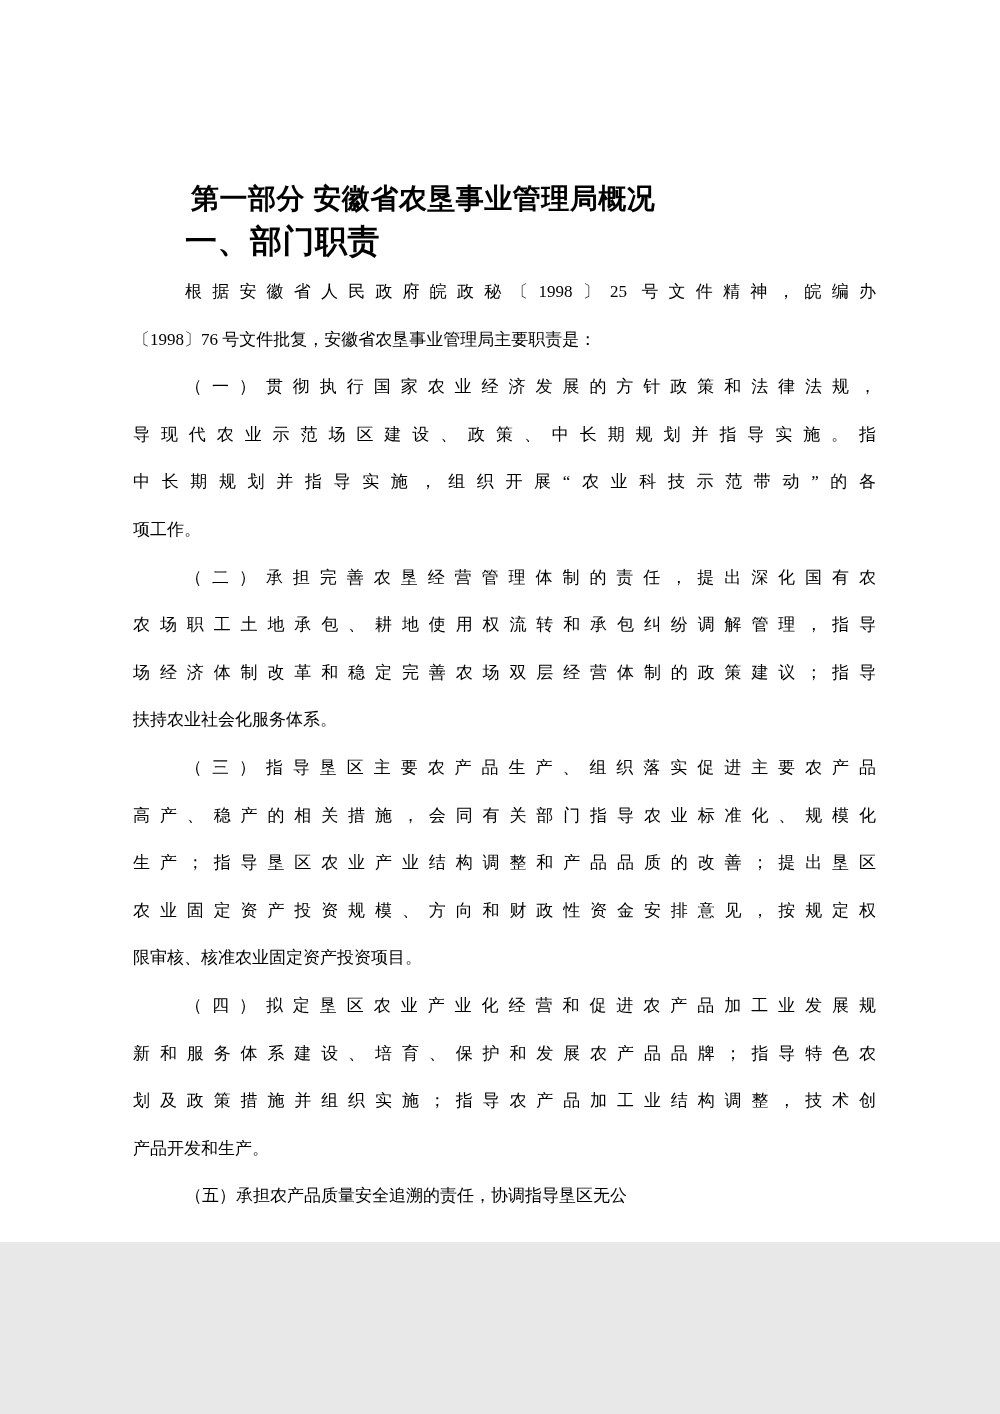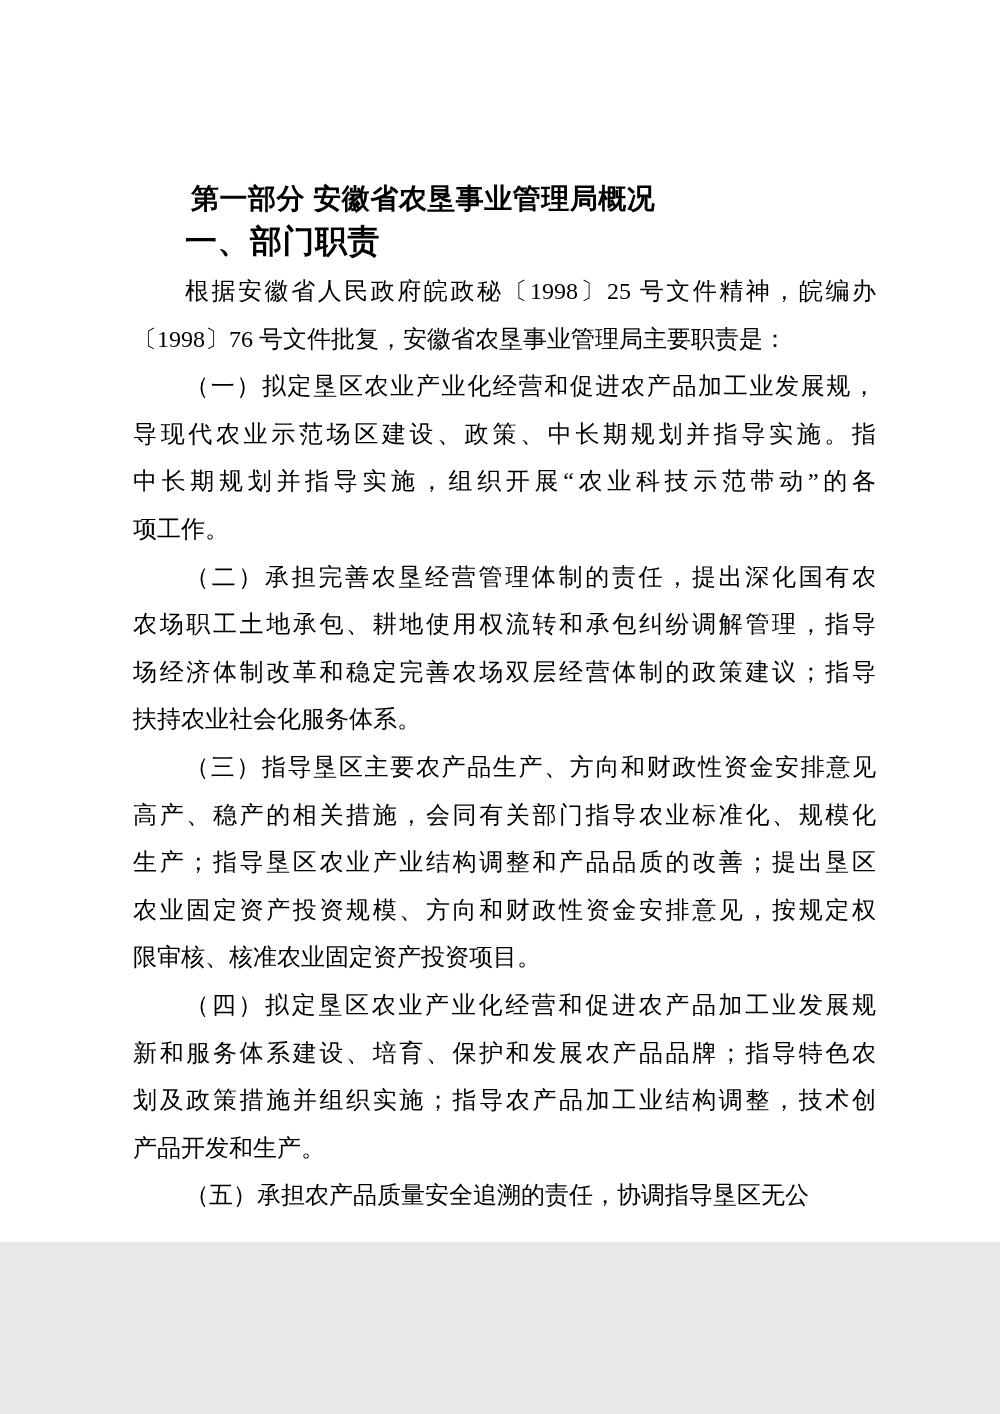--- a/index.html
+++ b/index.html
@@ -33,21 +33,21 @@
     font-family: "Liberation Sans", "DejaVu Sans", sans-serif;
     font-weight: bold;
     font-size: 32px;
     line-height: 32px;
     letter-spacing: 0.5px;
     margin: 10px 0 0 52px;
     white-space: nowrap;
   }
   .paragraphs {
     margin-top: 11px;
-    font-size: 24px;
+    font-size: 17px;
     line-height: 47.6px;
   }
   .paragraph { margin: 0; padding: 0; }
   .line {
     text-align: justify;
     text-align-last: justify;
     -moz-text-align-last: justify;
   }
   .line.last {
     text-align: center;
@@ -72,33 +72,33 @@
 <div class="page">
   <div class="content">
     <h1 class="doc-title">第一部分 安徽省农垦事业管理局概况</h1>
     <h2 class="section-heading">一、部门职责</h2>
     <div class="paragraphs">
         <div class="paragraph">
           <div class="line first">根据安徽省人民政府皖政秘〔1998〕25 号文件精神，皖编办</div>
           <div class="line last">〔1998〕76 号文件批复，安徽省农垦事业管理局主要职责是：</div>
         </div>
         <div class="paragraph">
-          <div class="line first">（一）拟定垦区农业产业化经营和促进农产品加工业发展规，</div>
+          <div class="line first">（一）贯彻执行国家农业经济发展的方针政策和法律法规，</div>
           <div class="line">导现代农业示范场区建设、政策、中长期规划并指导实施。指</div>
           <div class="line">中长期规划并指导实施，组织开展“农业科技示范带动”的各</div>
           <div class="line last">项工作。</div>
         </div>
         <div class="paragraph">
           <div class="line first">（二）承担完善农垦经营管理体制的责任，提出深化国有农</div>
           <div class="line">农场职工土地承包、耕地使用权流转和承包纠纷调解管理，指导</div>
           <div class="line">场经济体制改革和稳定完善农场双层经营体制的政策建议；指导</div>
           <div class="line last">扶持农业社会化服务体系。</div>
         </div>
         <div class="paragraph">
-          <div class="line first">（三）指导垦区主要农产品生产、方向和财政性资金安排意见</div>
+          <div class="line first">（三）指导垦区主要农产品生产、组织落实促进主要农产品</div>
           <div class="line">高产、稳产的相关措施，会同有关部门指导农业标准化、规模化</div>
           <div class="line">生产；指导垦区农业产业结构调整和产品品质的改善；提出垦区</div>
           <div class="line">农业固定资产投资规模、方向和财政性资金安排意见，按规定权</div>
           <div class="line last">限审核、核准农业固定资产投资项目。</div>
         </div>
         <div class="paragraph">
           <div class="line first">（四）拟定垦区农业产业化经营和促进农产品加工业发展规</div>
           <div class="line">新和服务体系建设、培育、保护和发展农产品品牌；指导特色农</div>
           <div class="line">划及政策措施并组织实施；指导农产品加工业结构调整，技术创</div>
           <div class="line last">产品开发和生产。</div>

